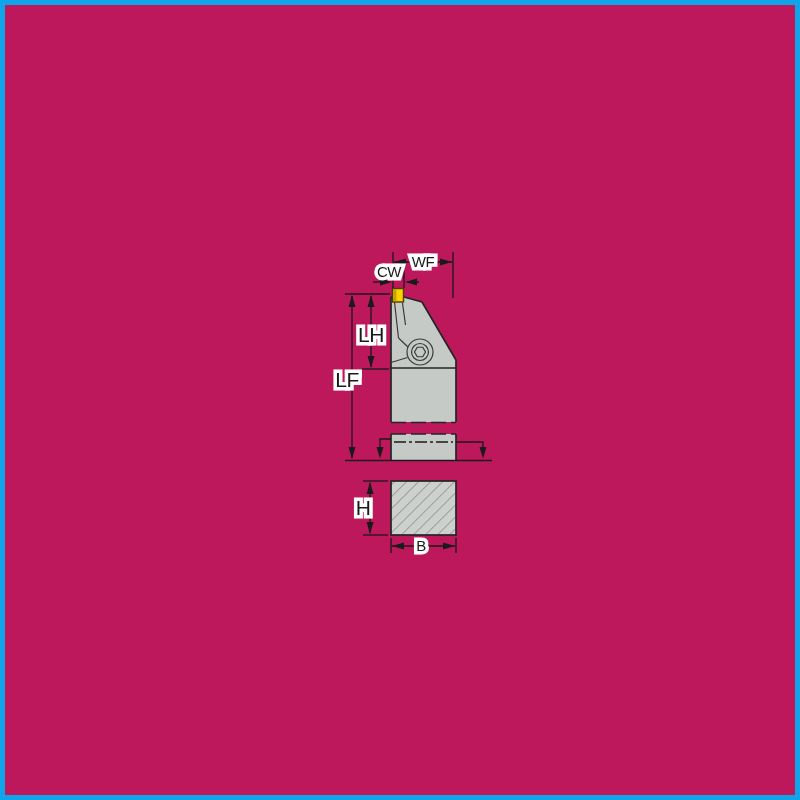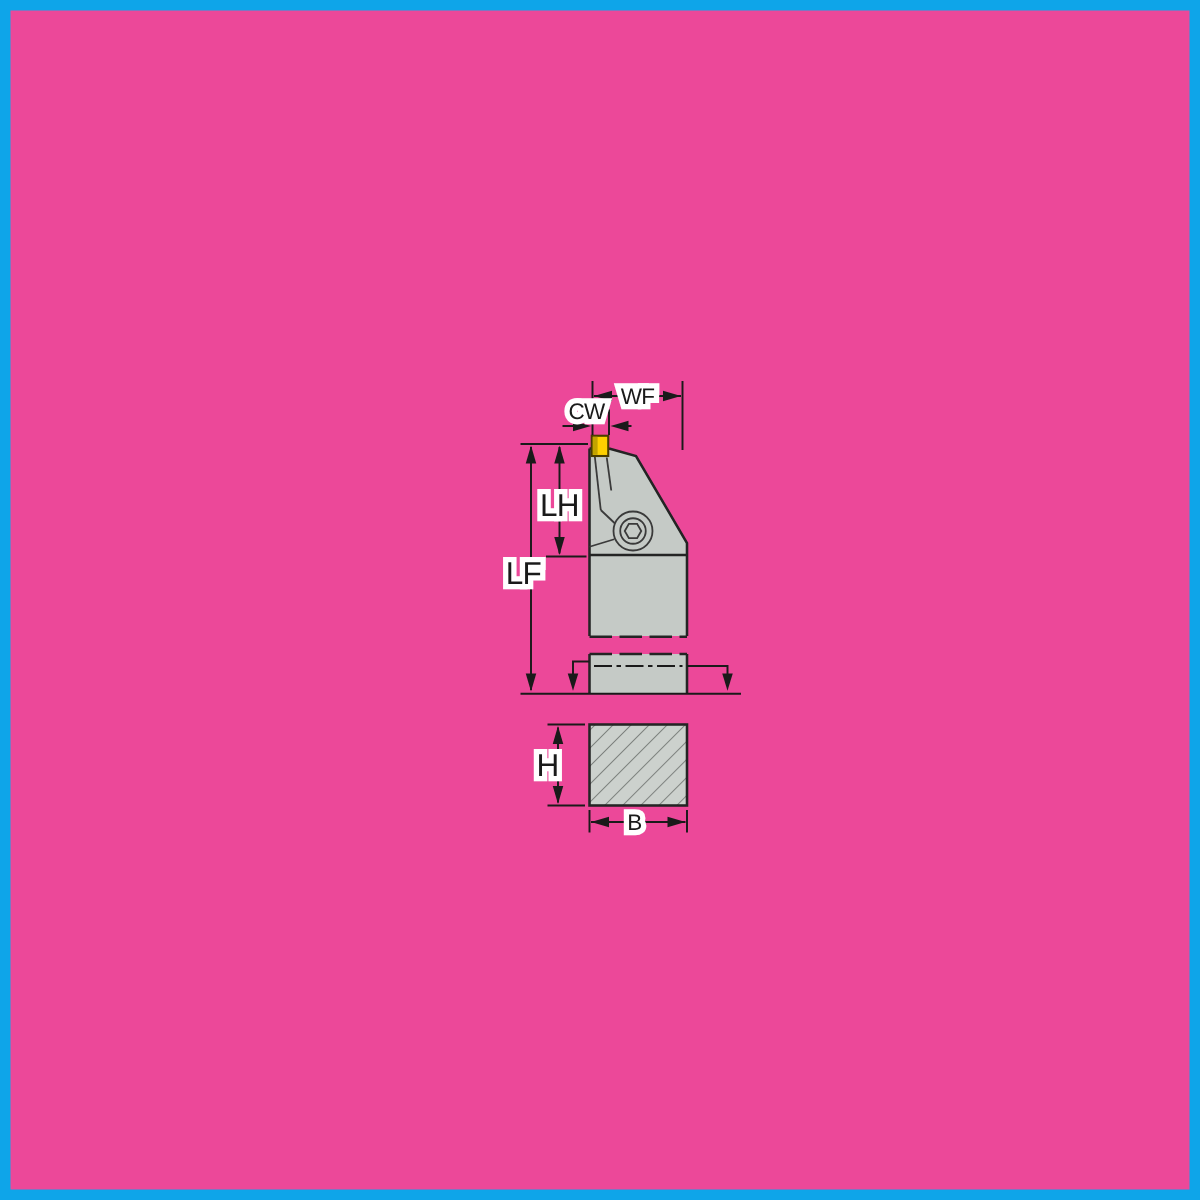--- a/index.html
+++ b/index.html
@@ -1,18 +1,18 @@
 <!DOCTYPE html>
 <html><head>
 <meta charset="utf-8">
 <style>
   html,body{margin:0;padding:0;background:#ffffff;}
   .page{
-    width:800px;height:800px;position:relative;background:#ec4899;
-    border:7px solid #0ea5e9;box-sizing:border-box;
+    width:800px;height:800px;position:relative;background:#be185d;
+    border:5px solid #0ea5e9;box-sizing:border-box;
     font-family:"Liberation Sans", sans-serif;
   }
   svg{position:absolute;left:0;top:0;}
   text{fill:#1a1a1a;stroke:#ffffff;stroke-width:7px;paint-order:stroke;
        font-family:"Liberation Sans", sans-serif;letter-spacing:-0.5px;}
   .lbl-big{font-size:21px;}
   .lbl-small{font-size:15px;}
   .outline{stroke:#242424;stroke-width:1.7;fill:none;}
   .dim{stroke:#1a1a1a;stroke-width:1.3;fill:none;}
   .arrow{fill:#1a1a1a;stroke:none;}

